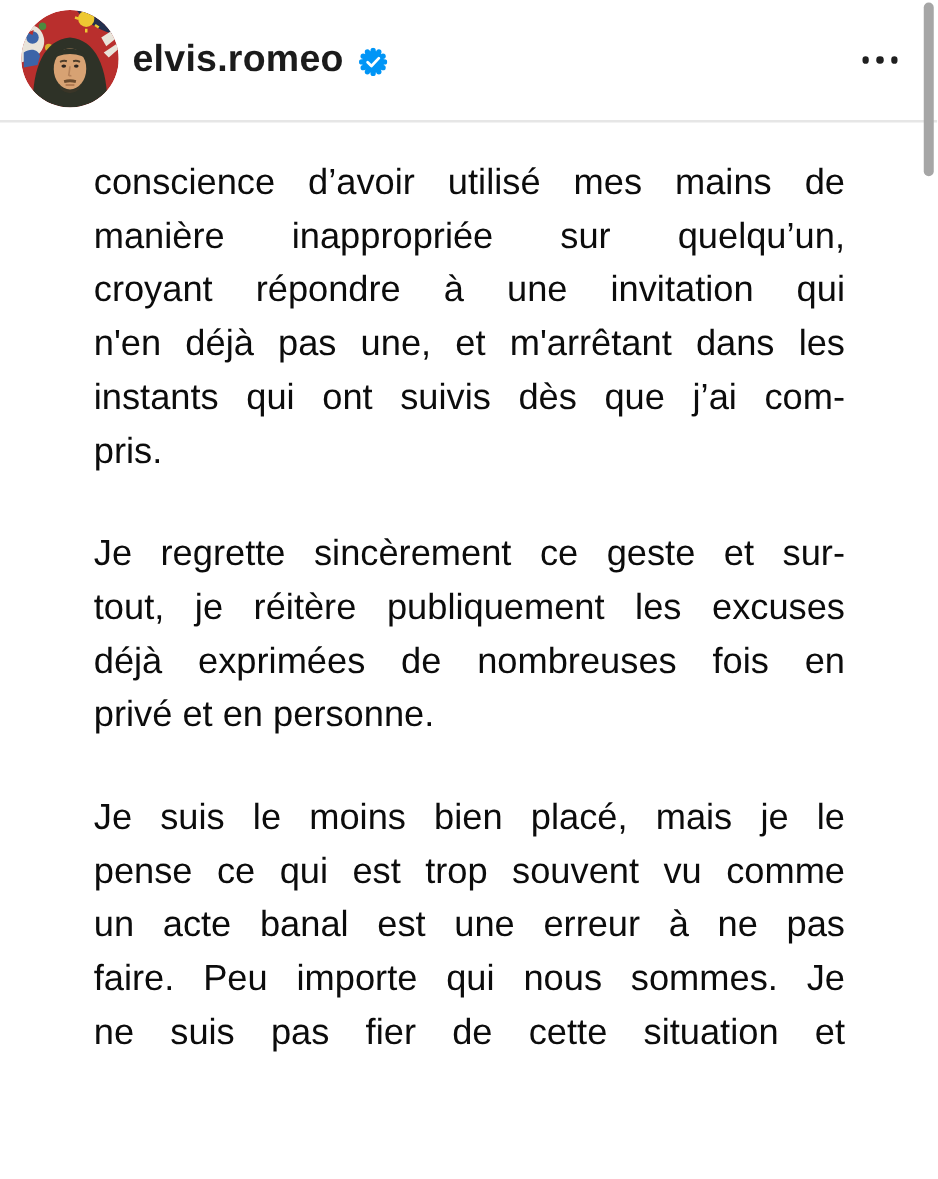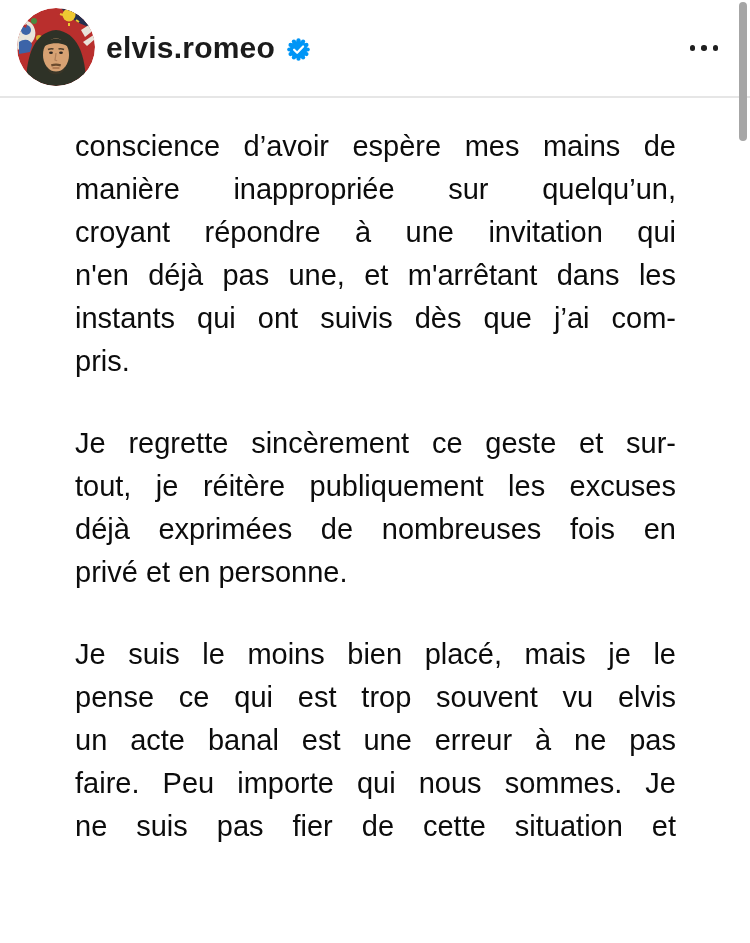--- a/index.html
+++ b/index.html
@@ -181,38 +181,38 @@
       <span class="dot"></span>
       <span class="dot"></span>
     </button>
   </header>
 
   <div class="divider"></div>
 
   <main class="post-body">
 
     <div class="para">
-      <div class="ln">conscience d’avoir espère mes mains de</div>
+      <div class="ln">conscience d’avoir utilisé mes mains de</div>
       <div class="ln">manière inappropriée sur quelqu’un,</div>
       <div class="ln">croyant répondre à une invitation qui</div>
       <div class="ln">n'en déjà pas une, et m'arrêtant dans les</div>
       <div class="ln">instants qui ont suivis dès que j’ai com-</div>
       <div class="ln last">pris.</div>
     </div>
 
     <div class="para">
       <div class="ln">Je regrette sincèrement ce geste et sur-</div>
       <div class="ln">tout, je réitère publiquement les excuses</div>
       <div class="ln">déjà exprimées de nombreuses fois en</div>
       <div class="ln last">privé et en personne.</div>
     </div>
 
     <div class="para">
       <div class="ln">Je suis le moins bien placé, mais je le</div>
-      <div class="ln">pense ce qui est trop souvent vu elvis</div>
+      <div class="ln">pense ce qui est trop souvent vu comme</div>
       <div class="ln">un acte banal est une erreur à ne pas</div>
       <div class="ln">faire. Peu importe qui nous sommes. Je</div>
       <div class="ln">ne suis pas fier de cette situation et</div>
     </div>
 
   </main>
 
   <div class="scrollbar-thumb"></div>
 </div>
 

